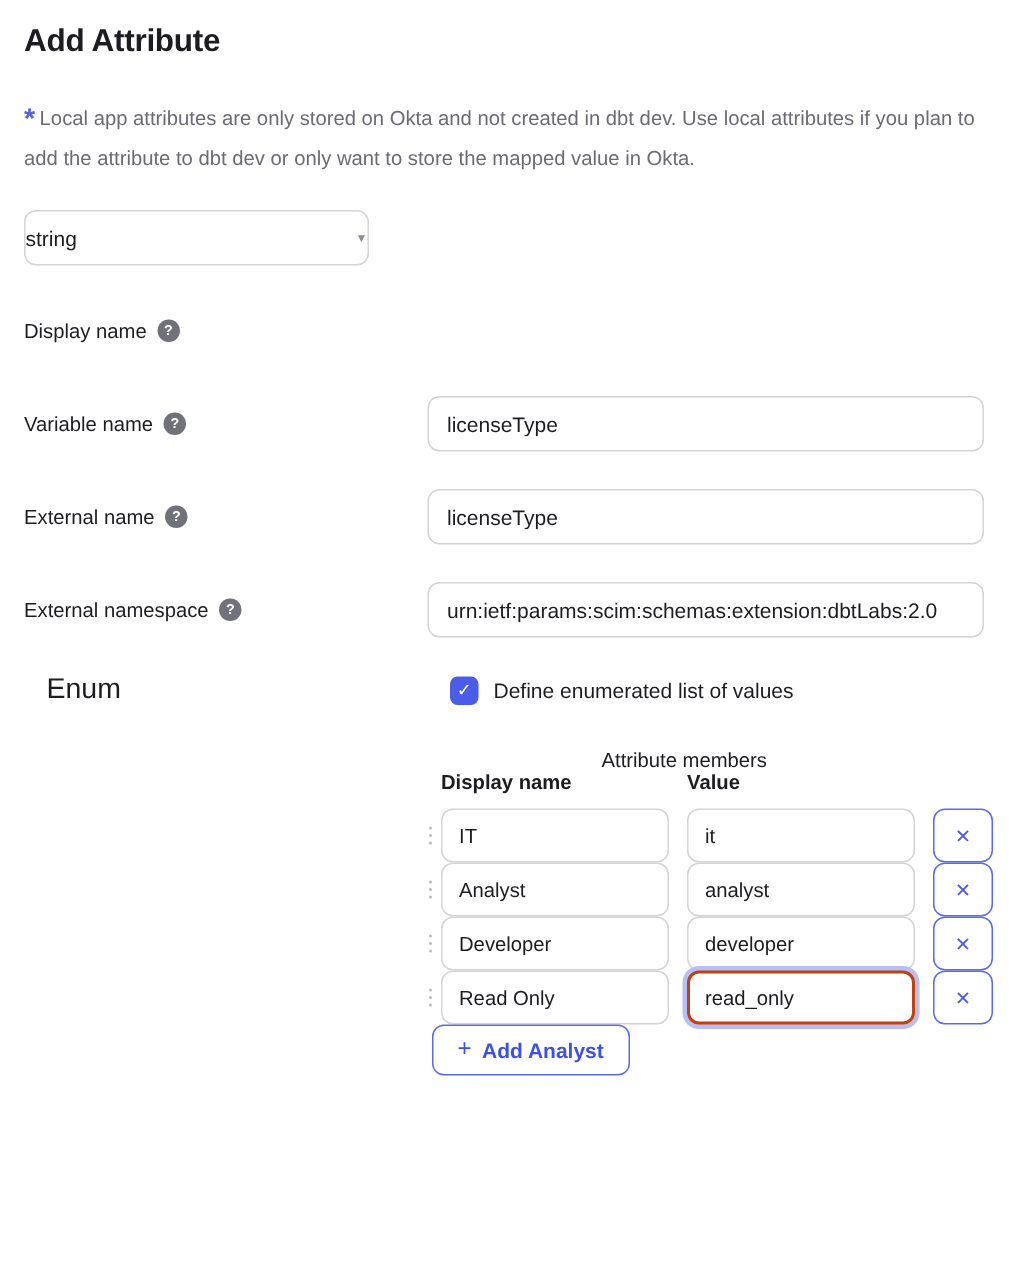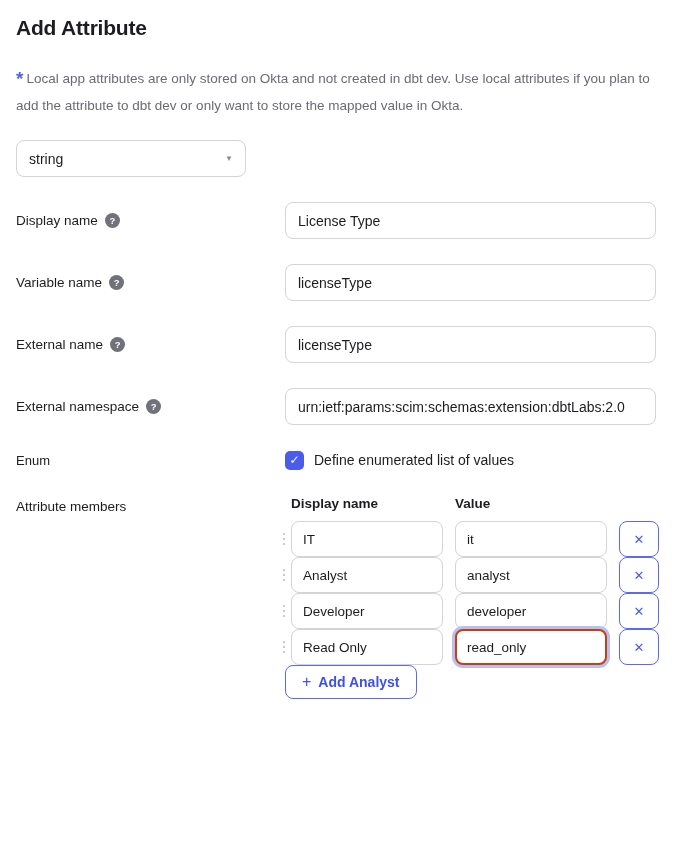--- a/index.html
+++ b/index.html
@@ -18,35 +18,35 @@
   .form { margin-top:21px; }
   .frow { display:flex; align-items:center; height:37px; margin-bottom:25px; }
   .frow .lbl { width:269px; display:flex; align-items:center; font-size:13.5px; color:#1d1d21; flex:none; }
 
   .help { width:15px; height:15px; border-radius:50%; background:#717179; color:#fff;
           font-size:9.5px; font-weight:700; display:inline-flex; align-items:center; justify-content:center;
           margin-left:7px; flex:none; }
 
   .select { width:230px; height:37px; box-sizing:border-box; border:1px solid #d3d3d8; border-radius:8px;
             background:#fff; display:flex; align-items:center; justify-content:space-between;
-            padding:0 12px; font-size:14px; cursor:pointer; }
+            padding:0 0; font-size:14px; cursor:pointer; }
   .select .caret { font-size:8px; color:#8b8b93; }
 
   .input { width:371px; height:37px; box-sizing:border-box; border:1px solid #d3d3d8; border-radius:8px;
            padding:0 12px; font-size:14px; color:#1d1d21; background:#fff; outline:none;
            font-family:"Liberation Sans","DejaVu Sans",sans-serif; }
 
   .enum-row { display:flex; align-items:center; margin-bottom:26px; height:20px; }
-  .enum-row .lbl { width:269px; font-size:13px; flex:none; }
+  .enum-row .lbl { width:269px; font-size:19px; flex:none;margin-left:15px; }
   .checkbox { width:19px; height:19px; border-radius:5px; background:#4b5ce9; color:#fff;
               display:flex; align-items:center; justify-content:center; font-size:12px; font-weight:700;
               cursor:pointer; flex:none; }
   .checkbox-label { margin-left:10px; font-size:14px; color:#1d1d21;text-align:center; }
 
-  .members { display:flex; align-items:flex-start; }
+  .members { display:flex; align-items:flex-end;flex-direction:column; }
   .members .lbl { width:261px; font-size:13.5px; flex:none; padding-top:3px; }
 
   .mheader { display:flex; padding-left:14px; margin-bottom:10px; font-size:13.5px; font-weight:700; }
   .mheader .col1 { width:164px; }
 
   .mrow { display:flex; align-items:center; height:36px; }
   .handle { width:14px; display:flex; flex-direction:column; align-items:center; gap:2.5px; cursor:grab; flex:none; }
   .handle i { width:2.5px; height:2.5px; background:#b9b9c1; border-radius:50%; display:block; }
 
   .minput { width:152px; height:36px; box-sizing:border-box; border:1px solid #d3d3d8; border-radius:8px;
@@ -82,21 +82,20 @@
         <span>string</span>
         <span class="caret">▼</span>
       </div>
     </div>
 
     <div class="frow">
       <span class="lbl">
           <span>Display name</span>
           <span class="help">?</span>
         </span>
-      <input class="input" type="text" value="License Type" style="">
     </div>
 
     <div class="frow">
       <span class="lbl">
           <span>Variable name</span>
           <span class="help">?</span>
         </span>
       <input class="input" type="text" value="licenseType" style="">
     </div>
 

